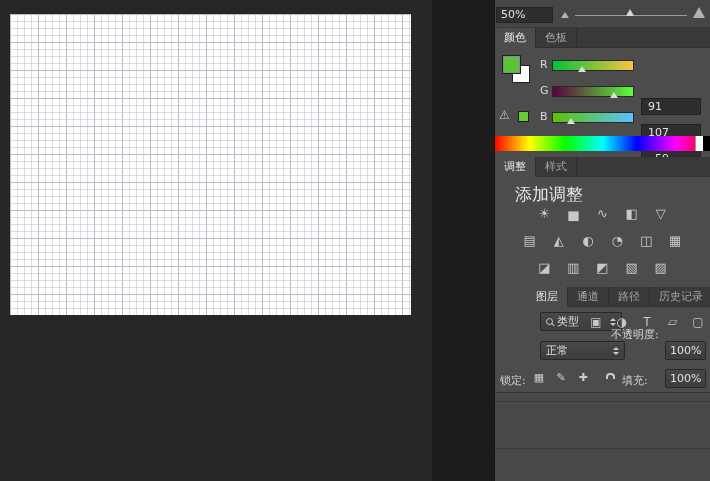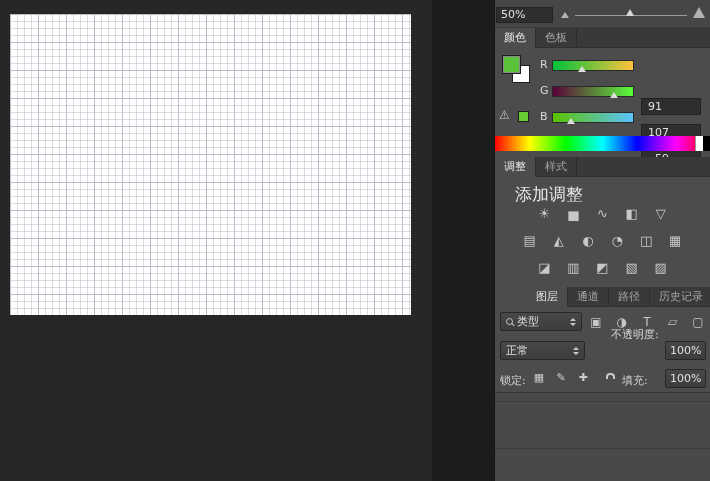--- a/index.html
+++ b/index.html
@@ -53,21 +53,21 @@
   .spectrum .white-sq{position:absolute;right:7px;top:0;width:8px;height:15px;background:#ffffff;border-left:1px solid #999;}
   .spectrum .black-sq{position:absolute;right:0;top:0;width:7px;height:15px;background:#000000;}
 
   
   .add-label{position:absolute;left:20px;top:183px;font-size:17px;color:#e5e5e5;}
   .adj-row{position:absolute;left:0;width:215px;height:18px;text-align:center;}
   .adj-icon{display:inline-block;width:16px;height:16px;margin:0 4px;font-size:13px;line-height:16px;color:#c8c8c8;text-align:center;}
 
   
   .dd{position:absolute;height:19px;background:linear-gradient(#474747,#3d3d3d);border:1px solid #282828;border-radius:2px;
-    display:flex;align-items:center;padding:0 5px;color:#e0e0e0;font-size:11px;}
+    display:flex;align-items:center;padding:0 5px;color:#e0e0e0;font-size:11px;margin-left:40px;}
   .dd .grow{flex:1;}
   .updown{display:flex;flex-direction:column;align-items:center;margin-left:4px;}
   .updown .u{width:0;height:0;border-left:3px solid transparent;border-right:3px solid transparent;border-bottom:3px solid #c9c9c9;margin-bottom:2px;}
   .updown .d{width:0;height:0;border-left:3px solid transparent;border-right:3px solid transparent;border-top:3px solid #c9c9c9;}
   .magnifier{width:7px;height:7px;border:1px solid #c9c9c9;border-radius:50%;position:relative;margin-right:4px;flex:none;}
   .magnifier::after{content:"";position:absolute;width:4px;height:1px;background:#c9c9c9;right:-3px;bottom:-1px;transform:rotate(45deg);}
   .filter-icons{position:absolute;left:92px;top:312px;width:120px;height:20px;display:flex;justify-content:space-between;align-items:center;}
   .f-icon{font-size:12px;color:#c6c6c6;width:18px;text-align:center;}
   .small-label{position:absolute;font-size:11px;color:#d6d6d6;}
   .pct-box{position:absolute;left:170px;width:41px;height:19px;background:linear-gradient(#474747,#3d3d3d);border:1px solid #282828;border-radius:2px;

